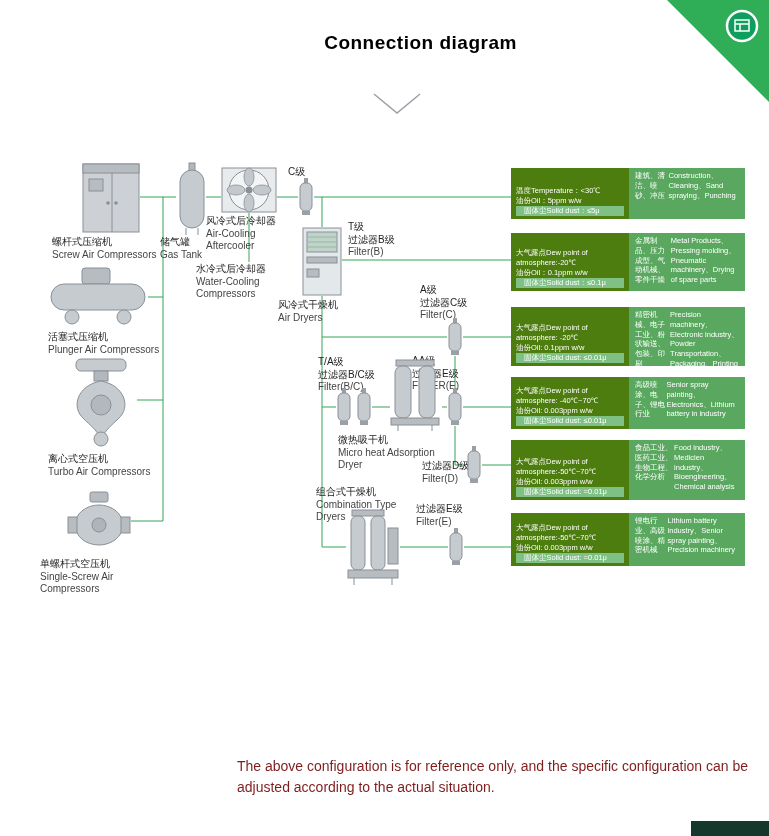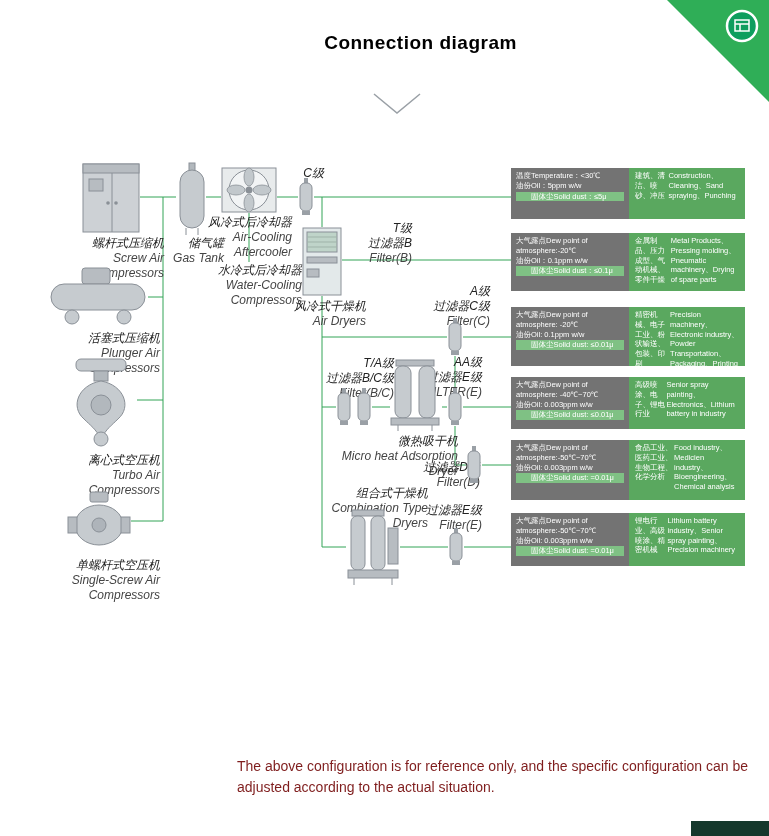--- a/index.html
+++ b/index.html
@@ -12,29 +12,29 @@
 
   .chevron { position:absolute; left:372px; top:92px; width:50px; height:24px; }
 
   .corner-tri { position:absolute; top:0; right:0; width:0; height:0;
                 border-top:102px solid #2fae57; border-left:102px solid transparent; }
   .corner-logo { position:absolute; top:8px; right:9px; width:36px; height:36px; }
 
   .equip { position:absolute; }
   .lines-svg { position:absolute; left:0; top:0; width:769px; height:836px; pointer-events:none; }
 
-  .diagram-label { position:absolute; text-align:right; font-size:12px; color:#333; line-height:1.25;font-style:italic; }
+  .diagram-label { position:absolute; text-align:left; font-size:10px; color:#333; line-height:1.25; }
   .diagram-label .zh { color:#222; }
   .diagram-label .en { color:#444; }
 
   .spec-row { position:absolute; left:511px; width:234px; display:flex; }
-  .spec-cell { width:118px; background:#737373; color:#fff; font-size:7.5px; line-height:1.3;
-               padding:3px 5px; display:flex; flex-direction:column; justify-content:flex-start; }
+  .spec-cell { width:118px; background:#4d7c0f; color:#fff; font-size:7.5px; line-height:1.3;
+               padding:3px 5px; display:flex; flex-direction:column; justify-content:flex-end; }
   .spec-line { white-space:nowrap; }
-  .spec-line.hl { background:#7fc184; padding:0 15px; margin-top:1px; }
+  .spec-line.hl { background:#7fc184; padding:0 8px; margin-top:1px; }
   .apps-cell { width:116px; background:#5aa85f; color:#fff; font-size:7.5px; line-height:1.3;
                padding:3px 6px; display:flex; flex-direction:row; justify-content:center; }
 
   .disclaimer { position:absolute; left:237px; top:756px; width:522px;
                 font-size:14px; line-height:1.5; color:#7f1d1d; }
   .bottom-strip { position:absolute; right:0; bottom:0; width:78px; height:15px; background:#15382c; }
 
   .filter-icon { position:absolute; width:16px; height:38px; }
 </style>
 </head>
@@ -169,21 +169,21 @@
     <div class="zh">C级</div>
   </div>
   <svg class="filter-icon" style="left:298px;top:178px" viewBox="0 0 16 38">
     <rect x="6" y="0" width="4" height="5" fill="#9aa0a6"></rect>
     <rect x="2" y="5" width="12" height="28" rx="5" fill="#c6cbcf" stroke="#8a9097"></rect>
     <rect x="4" y="33" width="8" height="4" fill="#9aa0a6"></rect>
   </svg>
 
   <div class="diagram-label" style="left:348px;top:221px;width:64px">
     <div class="zh">T级</div>
-    <div class="zh">过滤器B</div>
+    <div class="zh">过滤器B级</div>
     <div class="en">Filter(B)</div>
   </div>
 
   <svg class="equip" style="left:302px;top:227px;width:40px;height:69px" viewBox="0 0 40 69">
     <rect x="1" y="1" width="38" height="67" fill="#e3e9ea" stroke="#8a9097"></rect>
     <rect x="5" y="5" width="30" height="20" fill="#bfd4c9" stroke="#8a9097"></rect>
     <line x1="5" y1="10" x2="35" y2="10" stroke="#9fb3a9"></line>
     <line x1="5" y1="15" x2="35" y2="15" stroke="#9fb3a9"></line>
     <line x1="5" y1="20" x2="35" y2="20" stroke="#9fb3a9"></line>
     <rect x="5" y="30" width="30" height="6" fill="#b7bcc1" stroke="#8a9097"></rect>

